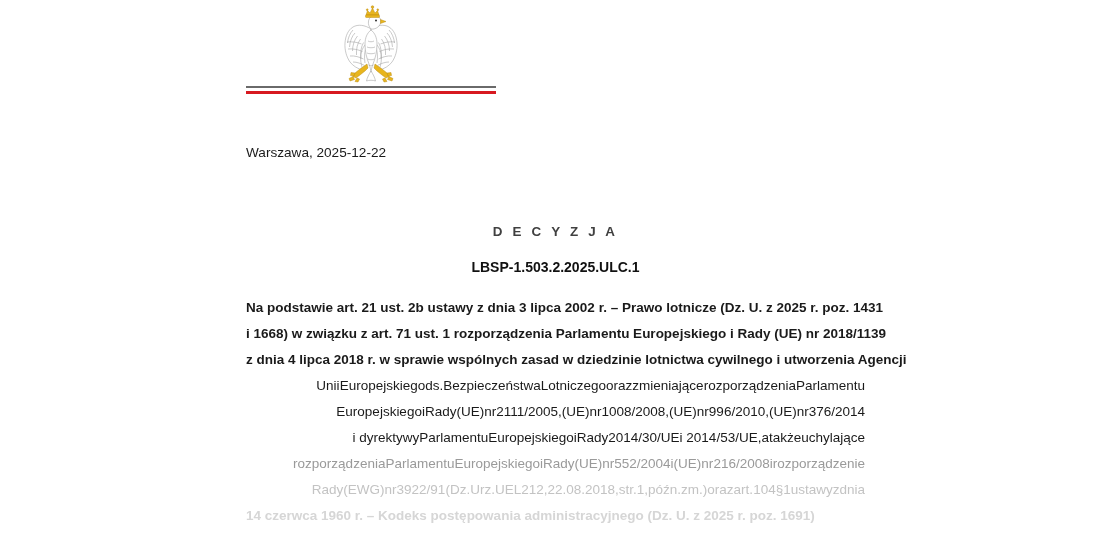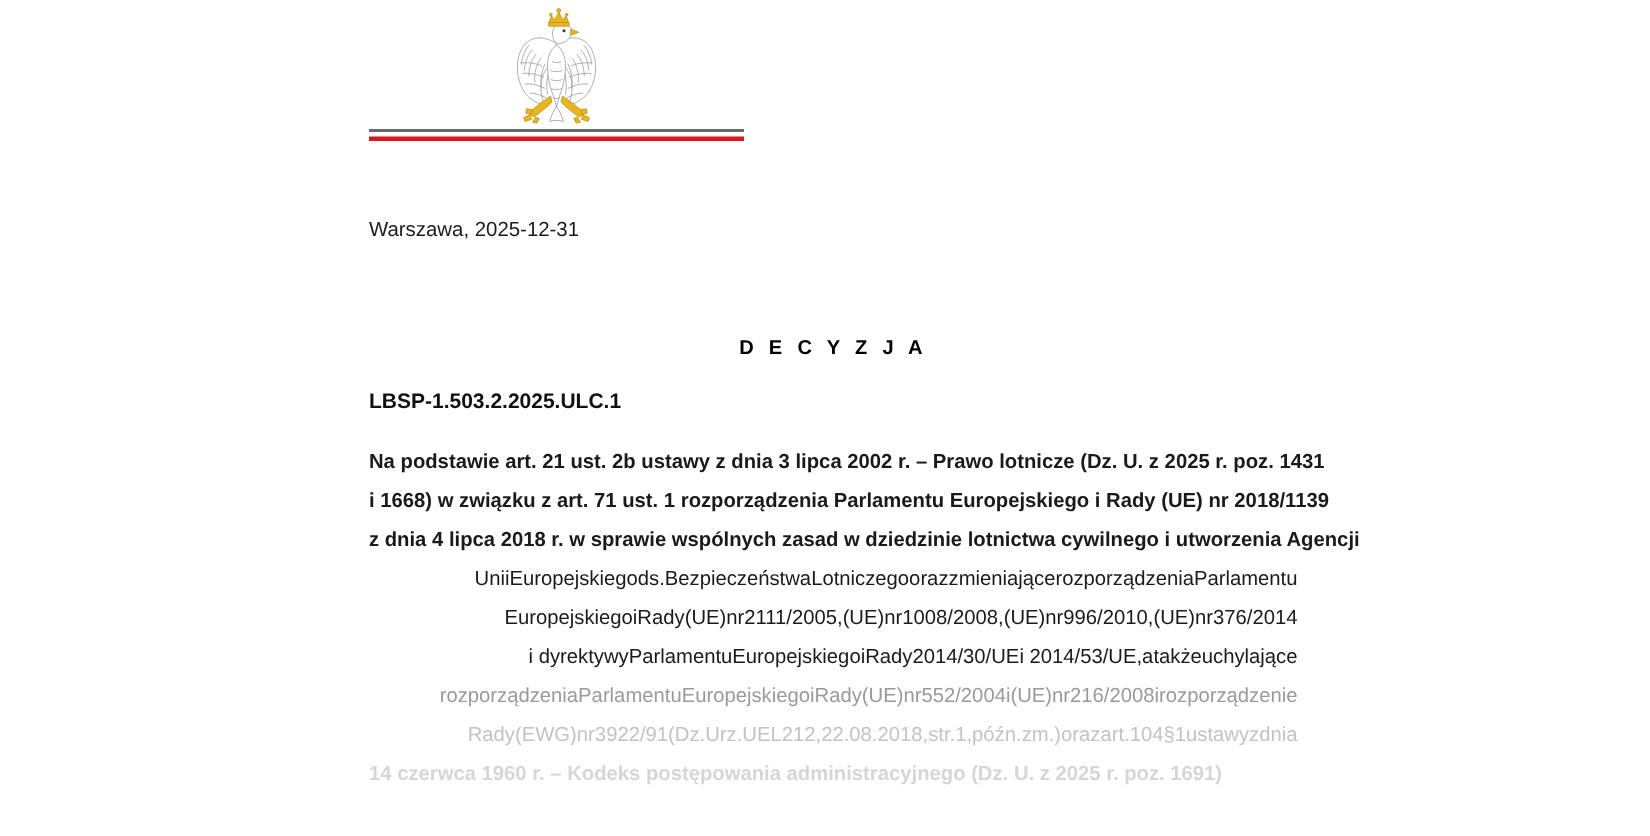--- a/index.html
+++ b/index.html
@@ -84,28 +84,29 @@
   
   .doc-title {
     position: absolute;
     left: 246px;
     top: 224px;
     width: 619px;
     text-align: center;
     font-size: 13.4px;
     font-weight: bold;
     letter-spacing: 3.2px;
-    color: #000000;
+    color: #404040;
   }
 
   .doc-ref {
     position: absolute;
     left: 246px;
     top: 259px;
     width: 619px;
+    text-align: center;
     font-size: 14px;
     font-weight: bold;
     color: #111111;
   }
 
   
   .body-block {
     position: absolute;
     left: 246px;
     top: 295px;
@@ -217,21 +218,21 @@
         </g>
       </svg>
     </div>
 
     <div class="rule-grey"></div>
     <div class="rule-gap"></div>
     <div class="rule-red"></div>
   </div>
 
 
-  <div class="place-date">Warszawa, 2025-12-31</div>
+  <div class="place-date">Warszawa, 2025-12-22</div>
 
   <div class="doc-title">D E C Y Z J A</div>
 
   <div class="doc-ref">LBSP-1.503.2.2025.ULC.1</div>
 
   <div class="body-block" id="body-block">
       <div class="body-line flow">Na podstawie art. 21 ust. 2b ustawy z dnia 3 lipca 2002 r. – Prawo lotnicze (Dz. U. z 2025 r. poz. 1431</div>
       <div class="body-line flow">i 1668) w związku z art. 71 ust. 1 rozporządzenia Parlamentu Europejskiego i Rady (UE) nr 2018/1139</div>
       <div class="body-line flow">z dnia 4 lipca 2018 r. w sprawie wspólnych zasad w dziedzinie lotnictwa cywilnego i utworzenia Agencji</div>
       <div class="body-line justify"><span class="w">Unii</span><span class="w">Europejskiego</span><span class="w">ds.</span><span class="w">Bezpieczeństwa</span><span class="w">Lotniczego</span><span class="w">oraz</span><span class="w">zmieniające</span><span class="w">rozporządzenia</span><span class="w">Parlamentu</span></div>

